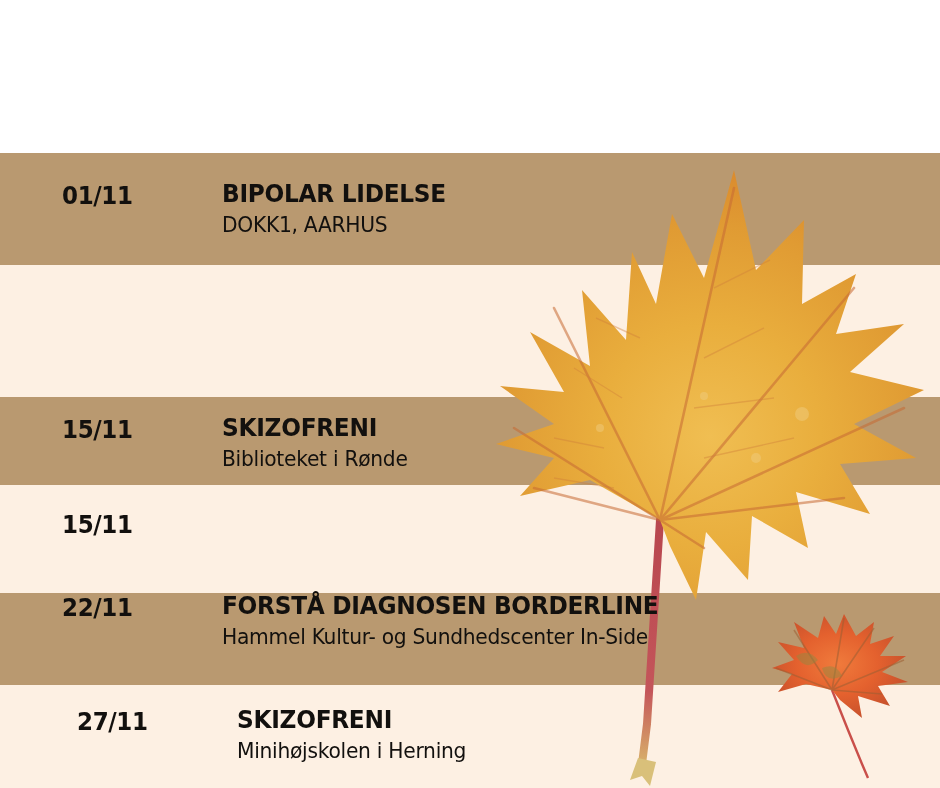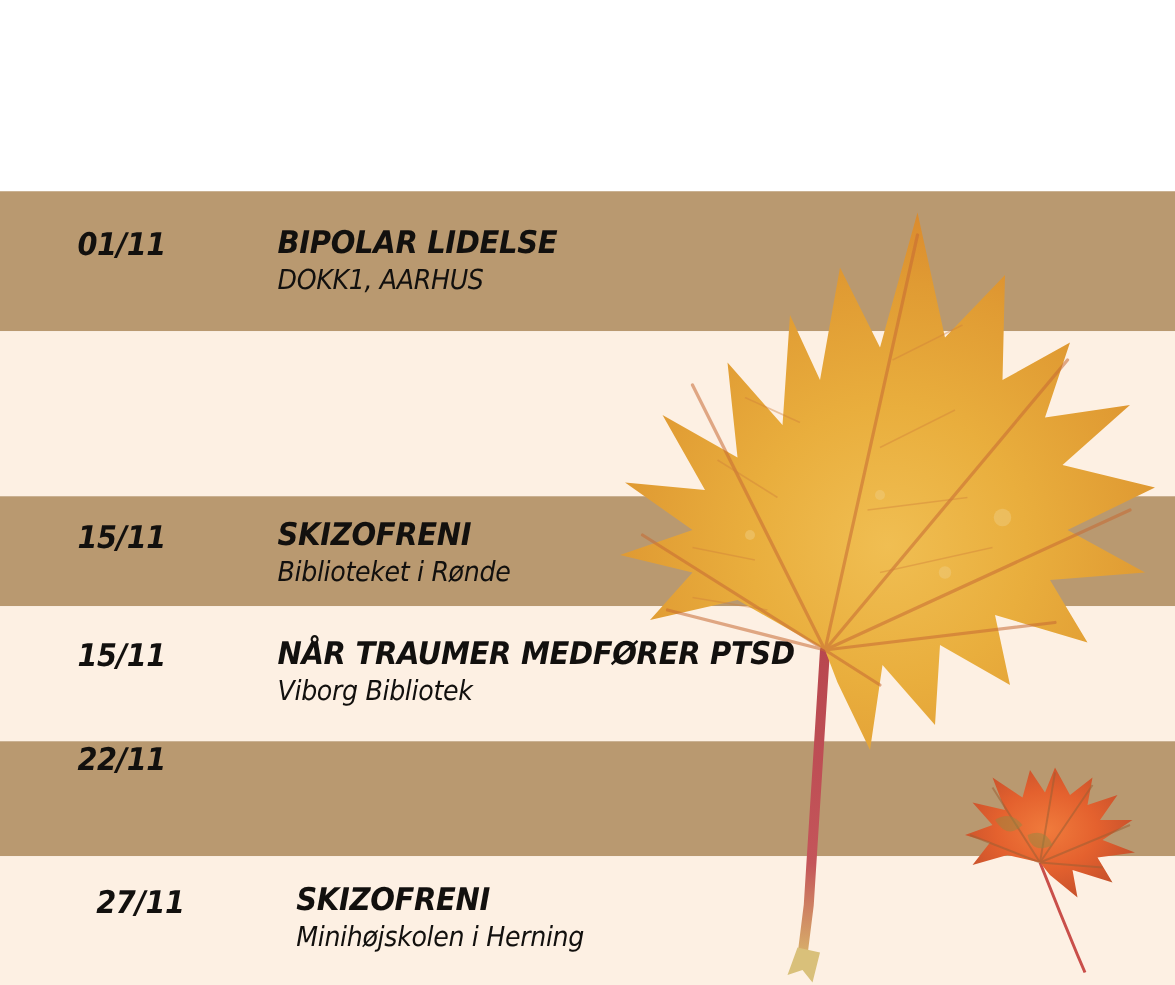--- a/index.html
+++ b/index.html
@@ -90,21 +90,20 @@
     top: 153px;
     width: 940px;
     height: 635px;
     z-index: 5;
   }
   .row {
     position: absolute;
     left: 0;
     width: 940px;
     display: block;
-    font-style: italic;
   }
   .row-date {
     position: absolute;
     left: 62px;
     top: 0;
     font-family: "DejaVu Sans", sans-serif;
     font-size: 25px;
     font-weight: bold;
     color: #12100e;
     letter-spacing: -0.4px;
@@ -257,28 +256,28 @@
     <div class="row" style="top:244px; height:88px;">
       <div class="row-date" style="top:18px;">15/11</div>
       <div class="row-body" style="top:14px;">
         <div class="row-title">SKIZOFRENI</div>
         <div class="row-venue">Biblioteket i Rønde</div>
       </div>
     </div>
 
     <div class="row" style="top:332px; height:108px;">
       <div class="row-date" style="top:25px;">15/11</div>
-      <div class="row-body" style="top:21px;">
-        <div class="row-title">NÅR TRAUMER MEDFØRER PTSD</div>
-        <div class="row-venue">Viborg Bibliotek</div>
-      </div>
     </div>
 
     <div class="row" style="top:420px; height:92px;">
       <div class="row-date" style="top:20px;">22/11</div>
+      <div class="row-body" style="top:16px;">
+        <div class="row-title">FORSTÅ DIAGNOSEN BORDERLINE</div>
+        <div class="row-venue">Hammel Kultur- og Sundhedscenter In-Side</div>
+      </div>
     </div>
 
     <div class="row" style="top:532px; height:103px;margin-left:15px;">
       <div class="row-date" style="top:22px;">27/11</div>
       <div class="row-body" style="top:18px;">
         <div class="row-title">SKIZOFRENI</div>
         <div class="row-venue">Minihøjskolen i Herning</div>
       </div>
     </div>
 

